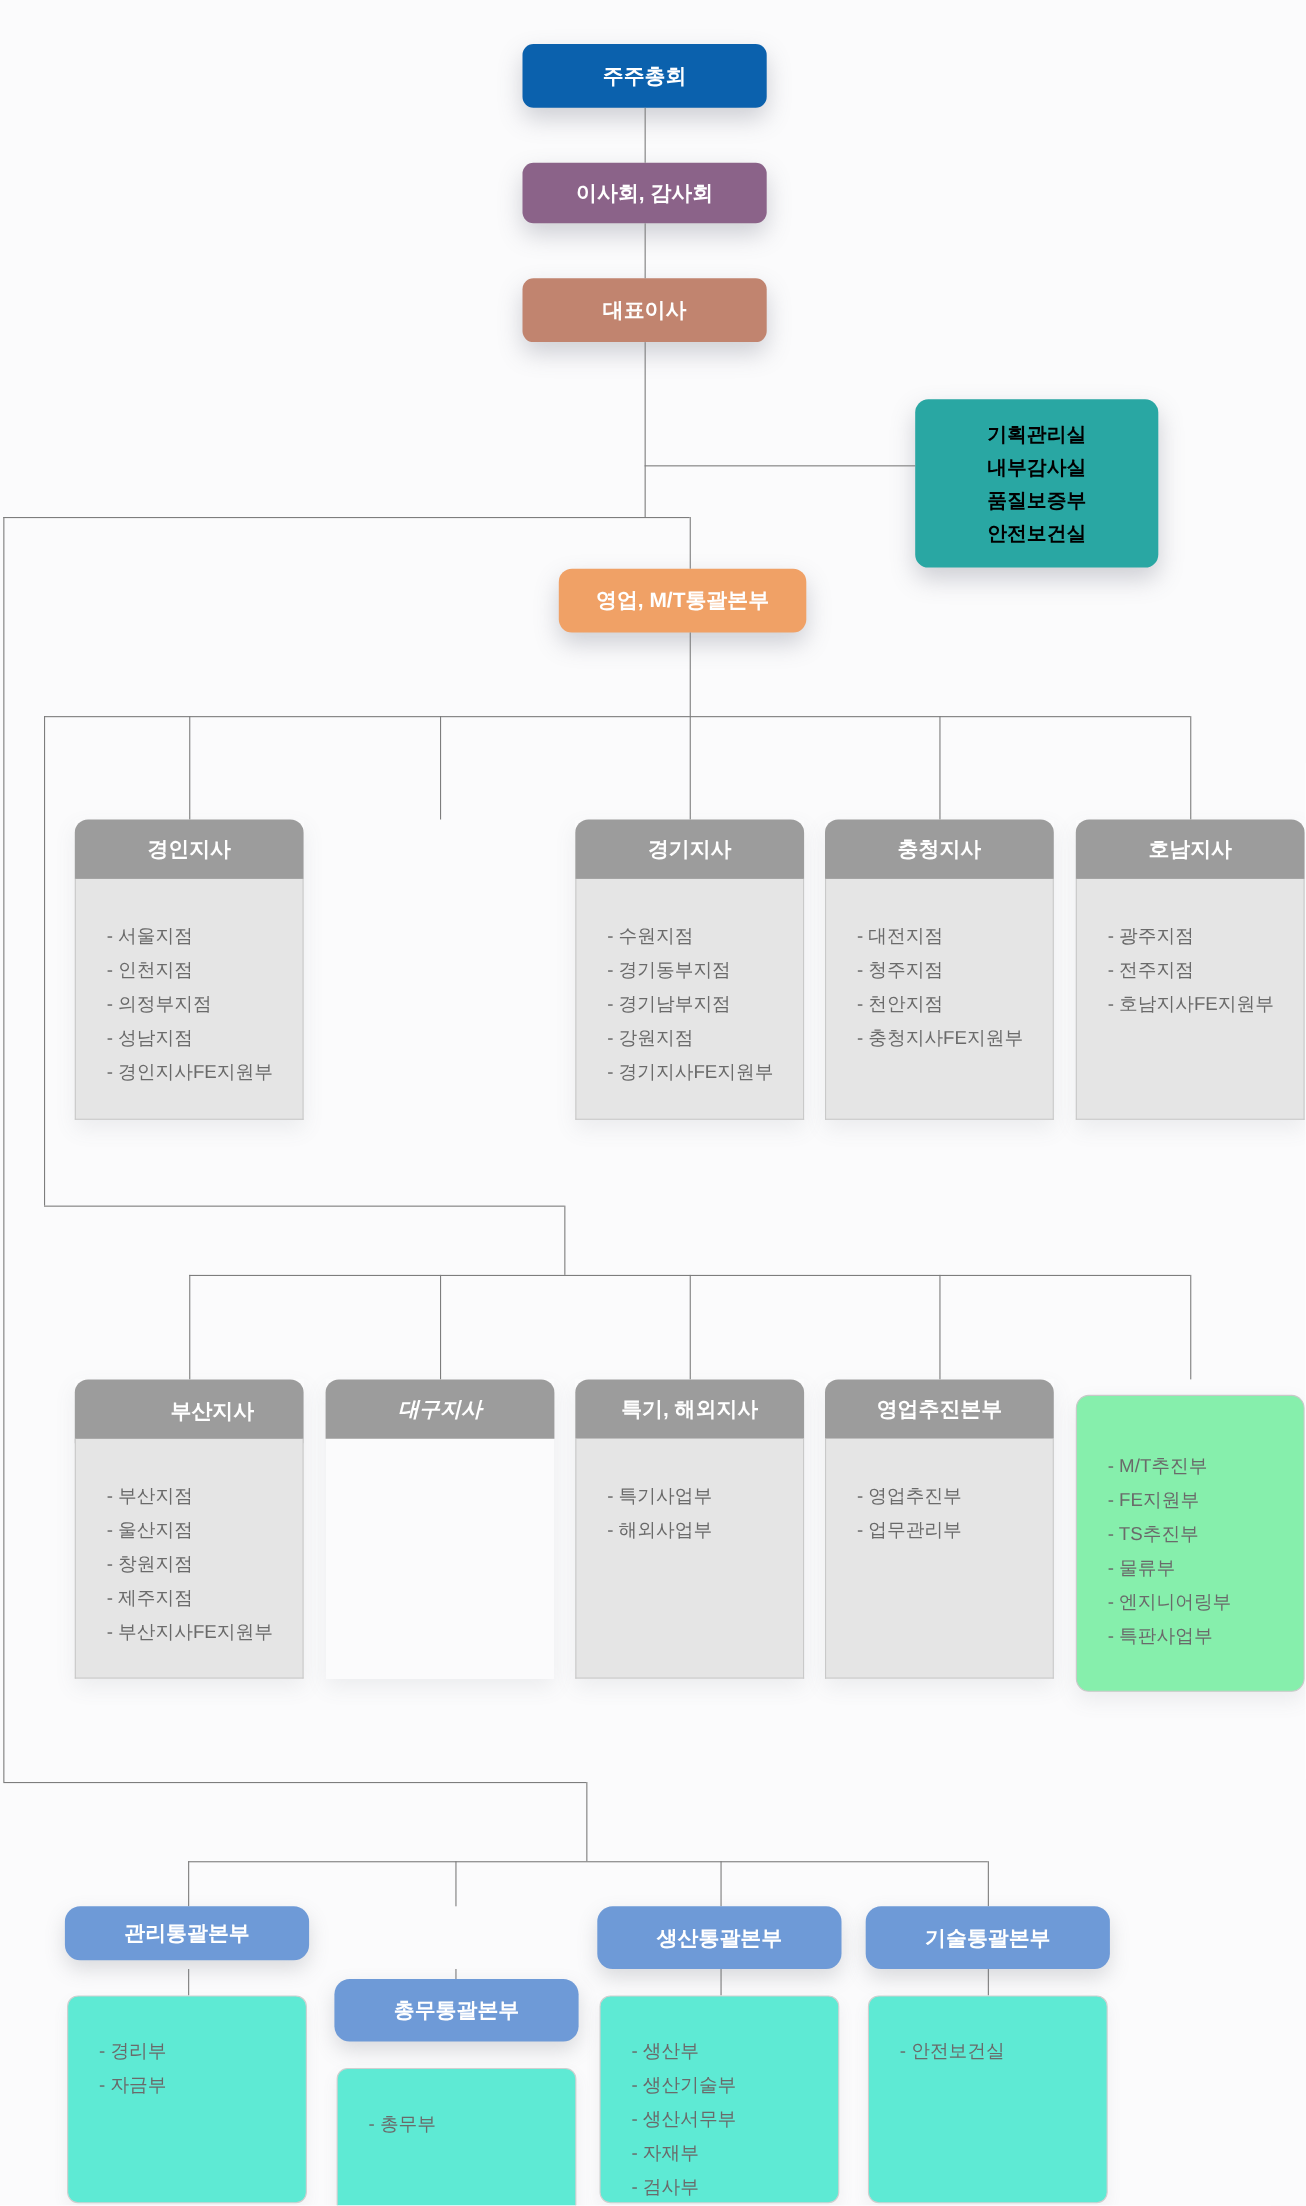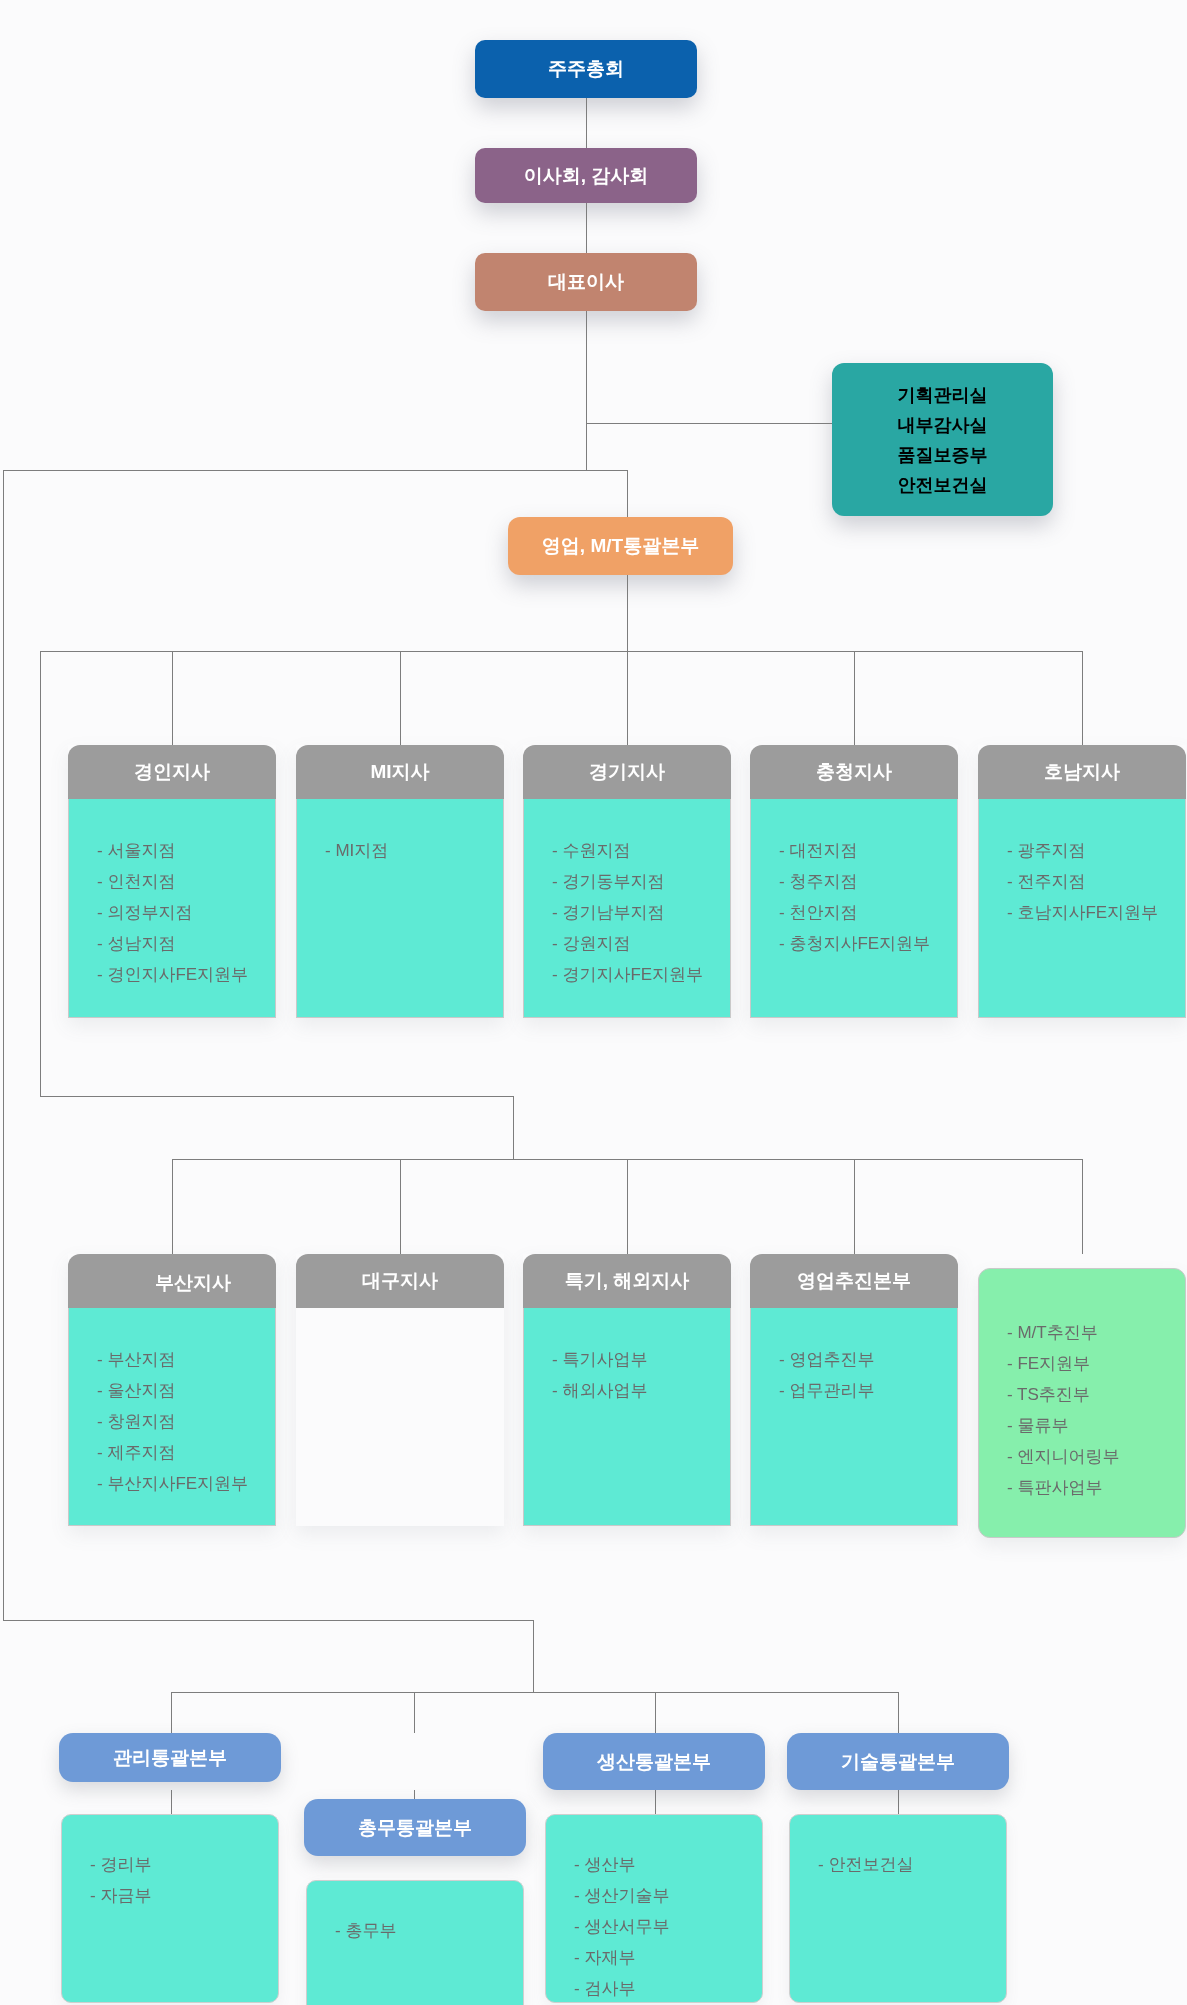--- a/index.html
+++ b/index.html
@@ -19,21 +19,21 @@
     border-radius:12px;box-shadow:0 10px 22px rgba(90,95,110,0.28);
   }
   .line{position:absolute;background:#7d7d7d;}
   .col{position:absolute;box-shadow:0 8px 18px rgba(100,105,115,0.10);}
   .col .hd{
     position:absolute;left:0;right:0;top:0;display:flex;align-items:center;justify-content:center;
     color:#fff;font-weight:bold;font-size:19px;
     border-radius:12px 12px 0 0;
   }
   .col .bd{
-    position:absolute;left:0;right:0;background:#5eead4;border:1px solid #c9c9c9;border-top:none;
+    position:absolute;left:0;right:0;background:#e5e5e5;border:1px solid #c9c9c9;border-top:none;
     box-sizing:border-box;
   }
   .col .bd ul{list-style:none;margin:0;padding:36px 8px 0 28px;}
   .col .bd li, .plainbox li{
     font-size:17px;color:#6a6a6a;line-height:31px;white-space:nowrap;
   }
   .plainbox{
     position:absolute;background:#86efac;border:1px solid #c9c9c9;border-radius:12px;
     box-sizing:border-box;box-shadow:0 8px 18px rgba(100,105,115,0.10);margin-top:14px;
   }
@@ -115,28 +115,20 @@
       <div class="bd" style="top: 54px; height: 219px;">
         <ul>
           <li>- 서울지점</li>
           <li>- 인천지점</li>
           <li>- 의정부지점</li>
           <li>- 성남지점</li>
           <li>- 경인지사FE지원부</li>
         </ul>
       </div>
     </div>
-    <div class="col" style="left: 296px; top: 745px; width: 208px; height: 273px;">
-      <div class="hd" style="height: 54px; background: rgb(156, 156, 156);">MI지사</div>
-      <div class="bd" style="top: 54px; height: 219px;">
-        <ul>
-          <li>- MI지점</li>
-        </ul>
-      </div>
-    </div>
     <div class="col" style="left: 523px; top: 745px; width: 208px; height: 273px;">
       <div class="hd" style="height: 54px; background: rgb(156, 156, 156);">경기지사</div>
       <div class="bd" style="top: 54px; height: 219px;">
         <ul>
           <li>- 수원지점</li>
           <li>- 경기동부지점</li>
           <li>- 경기남부지점</li>
           <li>- 강원지점</li>
           <li>- 경기지사FE지원부</li>
         </ul>
@@ -169,21 +161,21 @@
         <ul>
           <li>- 부산지점</li>
           <li>- 울산지점</li>
           <li>- 창원지점</li>
           <li>- 제주지점</li>
           <li>- 부산지사FE지원부</li>
         </ul>
       </div>
     </div>
     <div class="col" style="left: 296px; top: 1254px; width: 208px; height: 272px;">
-      <div class="hd" style="height: 54px; background: rgb(156, 156, 156);">대구지사</div>
+      <div class="hd" style="height: 54px; background: rgb(156, 156, 156); font-style: italic;">대구지사</div>
     </div>
     <div class="col" style="left: 523px; top: 1254px; width: 208px; height: 272px;">
       <div class="hd" style="height: 54px; background: rgb(156, 156, 156);">특기, 해외지사</div>
       <div class="bd" style="top: 54px; height: 218px;">
         <ul>
           <li>- 특기사업부</li>
           <li>- 해외사업부</li>
         </ul>
       </div>
     </div>

